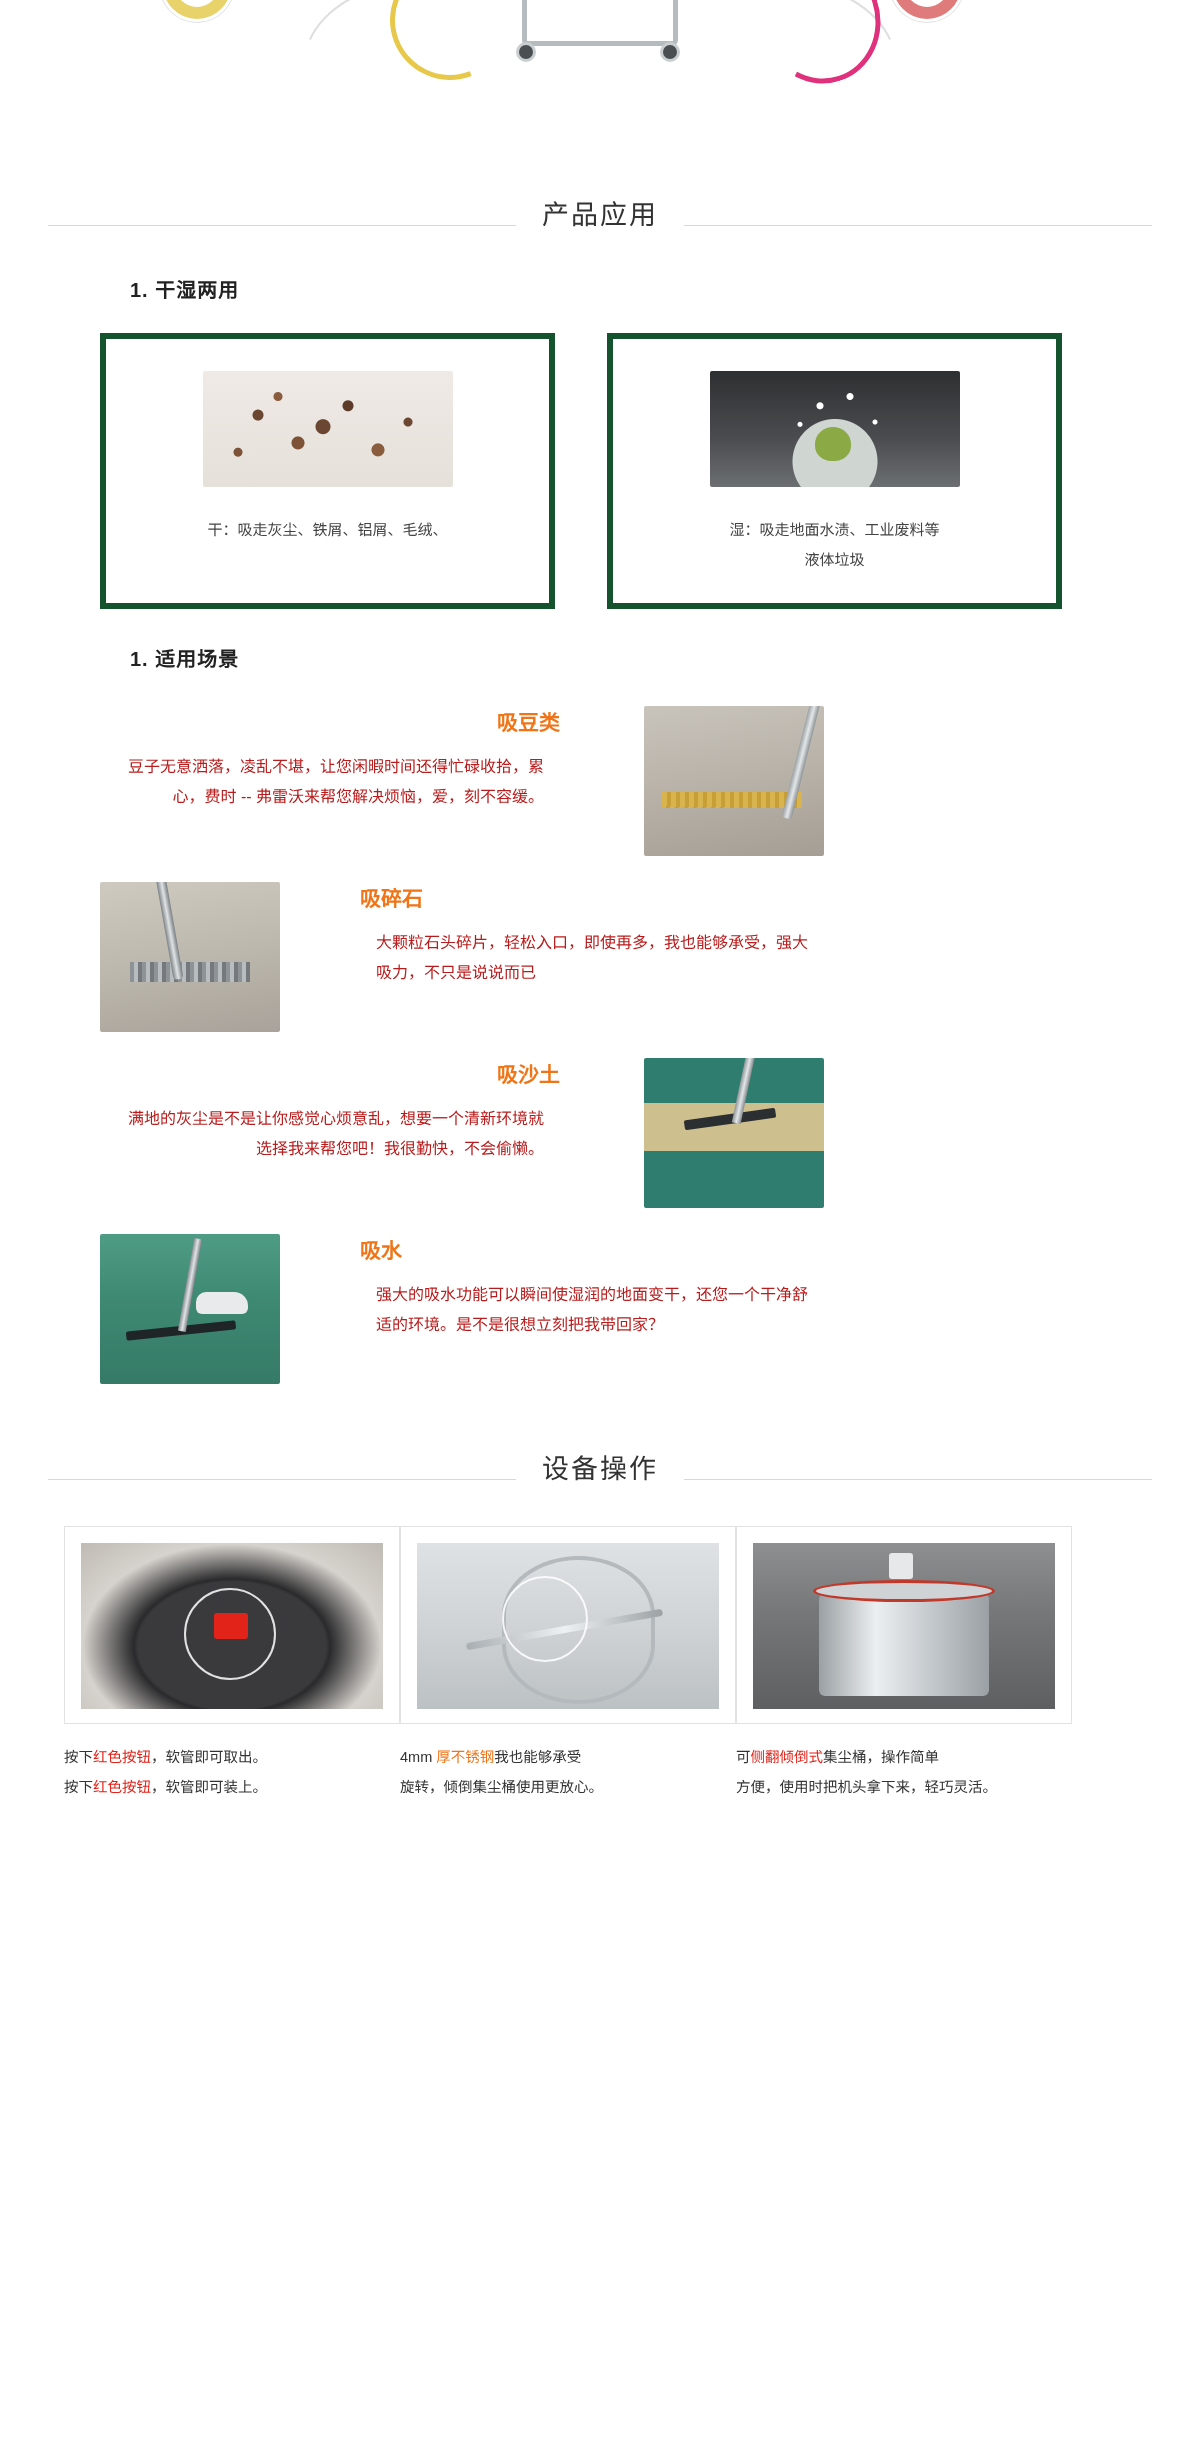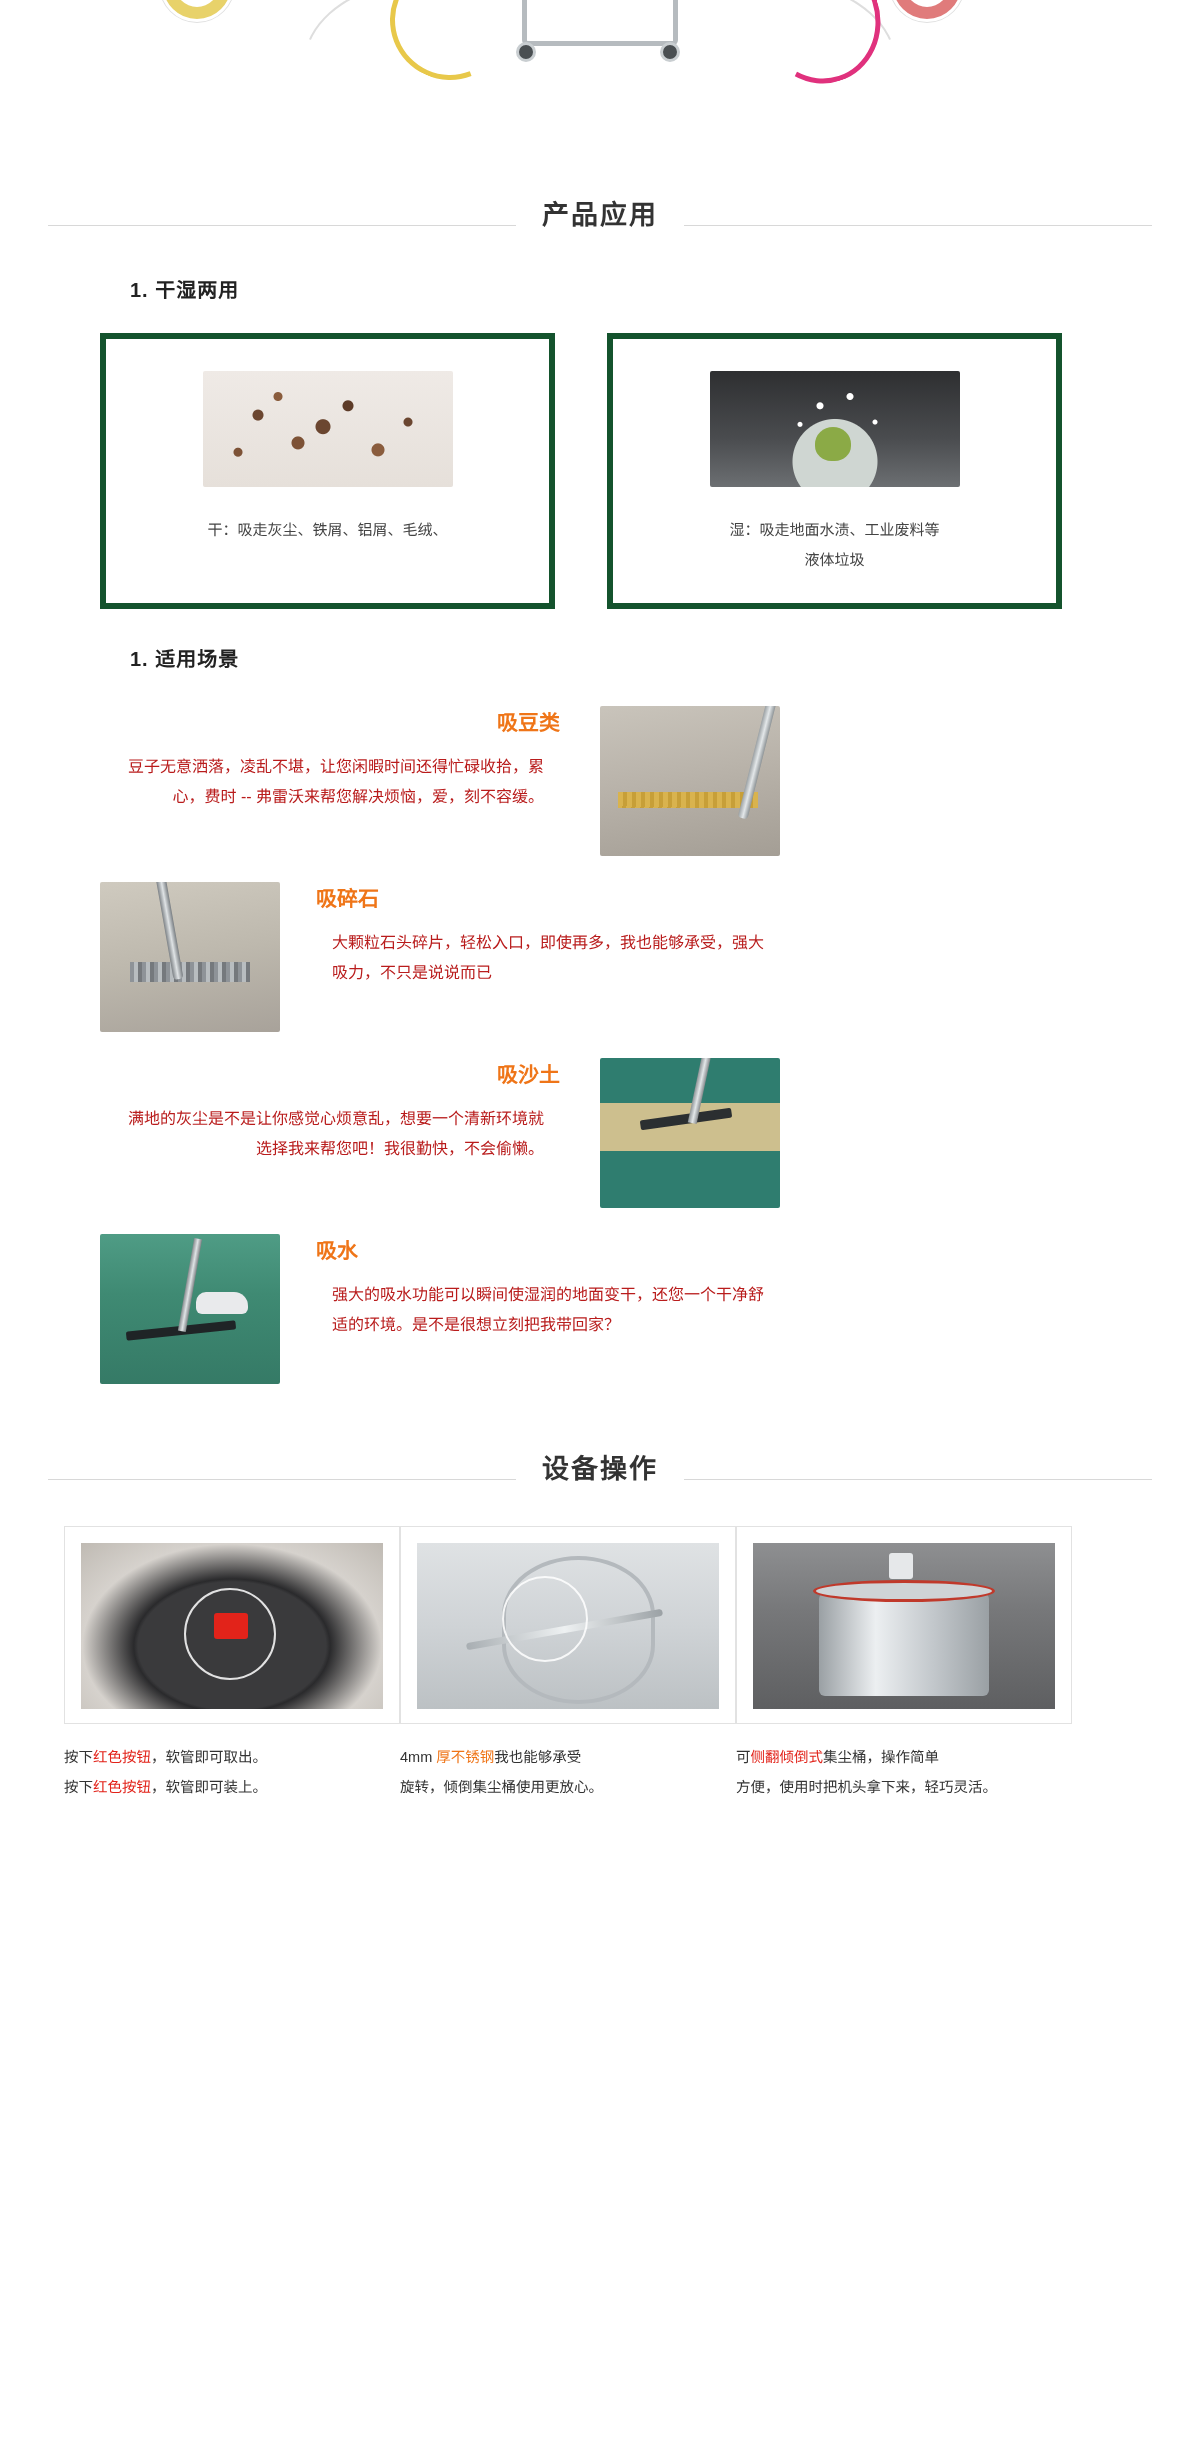--- a/index.html
+++ b/index.html
@@ -131,21 +131,21 @@
     top: 31px;
     height: 1px;
     background: #d8d8d8;
   }
   .section-title {
     position: relative;
     display: inline-block;
     background: #ffffff;
     padding: 0 26px;
     font-size: 27px;
-    font-weight: bold;
+    font-weight: normal;
     color: #333333;
     letter-spacing: 2px;
     line-height: 42px;
   }
 
   
   .sub-head {
     margin: 34px 0 0 130px;
     font-size: 20px;
     font-weight: bold;
@@ -211,20 +211,21 @@
     color: #444444;
   }
 
   
   .scenes { margin-top: 34px; }
   .scene-row {
     display: flex;
     align-items: flex-start;
     margin: 0 0 26px 0;
     padding-left: 100px;
+    gap: 44px;
   }
   .scene-text {
     width: 500px;
   }
   .scene-text h4 {
     margin: 0 0 14px 0;
     font-size: 21px;
     font-weight: bold;
     color: #ef7518;
   }

